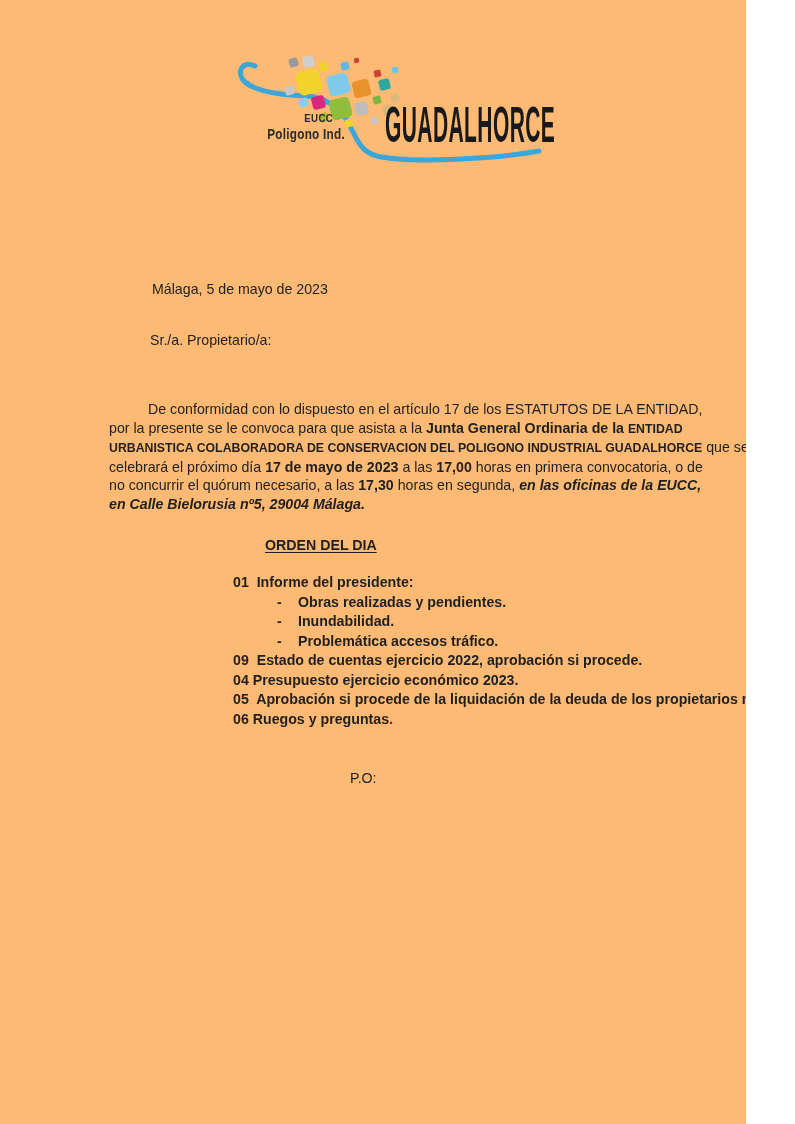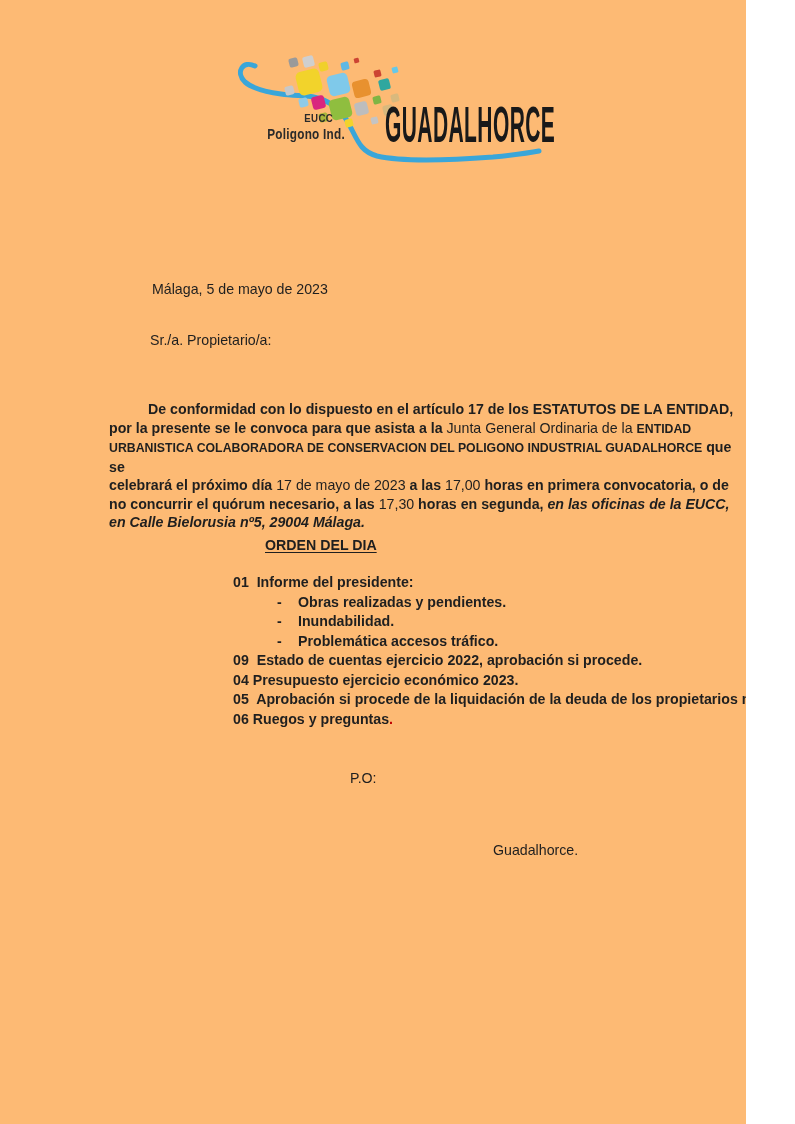--- a/index.html
+++ b/index.html
@@ -23,22 +23,22 @@
     color:#191919;white-space:nowrap;letter-spacing:1px;line-height:1;
     transform:scaleX(0.42);transform-origin:0 0;
   }
   
   .date-line{position:absolute;left:152px;top:281px;font-size:14.2px;}
   .salutation{position:absolute;left:150px;top:332px;font-size:14.2px;}
   .intro{
     position:absolute;left:109px;top:386px;width:640px;font-size:14.2px;
     line-height:18.5px;white-space:pre-wrap;text-indent:39px;
   }
-  .seg-n{font-weight:bold;margin-top:40px;}
-  .seg-b{font-weight:normal;}
+  .seg-n{font-weight:normal;margin-top:40px;}
+  .seg-b{font-weight:bold;}
   .seg-bc{font-weight:bold;font-size:12.3px;}
   .seg-bi{font-weight:bold;font-style:italic;}
   .orden-title{
     position:absolute;left:265px;top:537px;font-size:14.2px;font-weight:bold;
     text-decoration:underline;text-underline-offset:2px;
   }
   .agenda{position:absolute;left:233px;top:573px;font-size:14.2px;font-weight:bold;}
   .agenda-line{line-height:19.5px;white-space:pre;}
   .agenda-sub{padding-left:44px;}
   .agenda-sub .dash{display:inline-block;width:21px;}
@@ -113,16 +113,15 @@
       <div class="agenda-line agenda-sub"><span class="dash">-</span><span>Problemática accesos tráfico.</span></div>
       <div class="agenda-line"><span>09  Estado de cuentas ejercicio 2022, aprobación si procede.</span></div>
       <div class="agenda-line"><span>04 Presupuesto ejercicio económico 2023.</span></div>
       <div class="agenda-line"><span>05  Aprobación si procede de la liquidación de la deuda de los propietarios morosos.</span></div>
       <div class="agenda-line"><span>06 Ruegos y preguntas</span><span style="color: rgb(192, 0, 0);">.</span></div>
     </div>
 
   <div class="po-line">P.O:</div>
 
   <div class="signature">
-    <div class="sig-line2">Guadalhorce.</div>
   </div>
 
 </div>
 
 </body></html>

